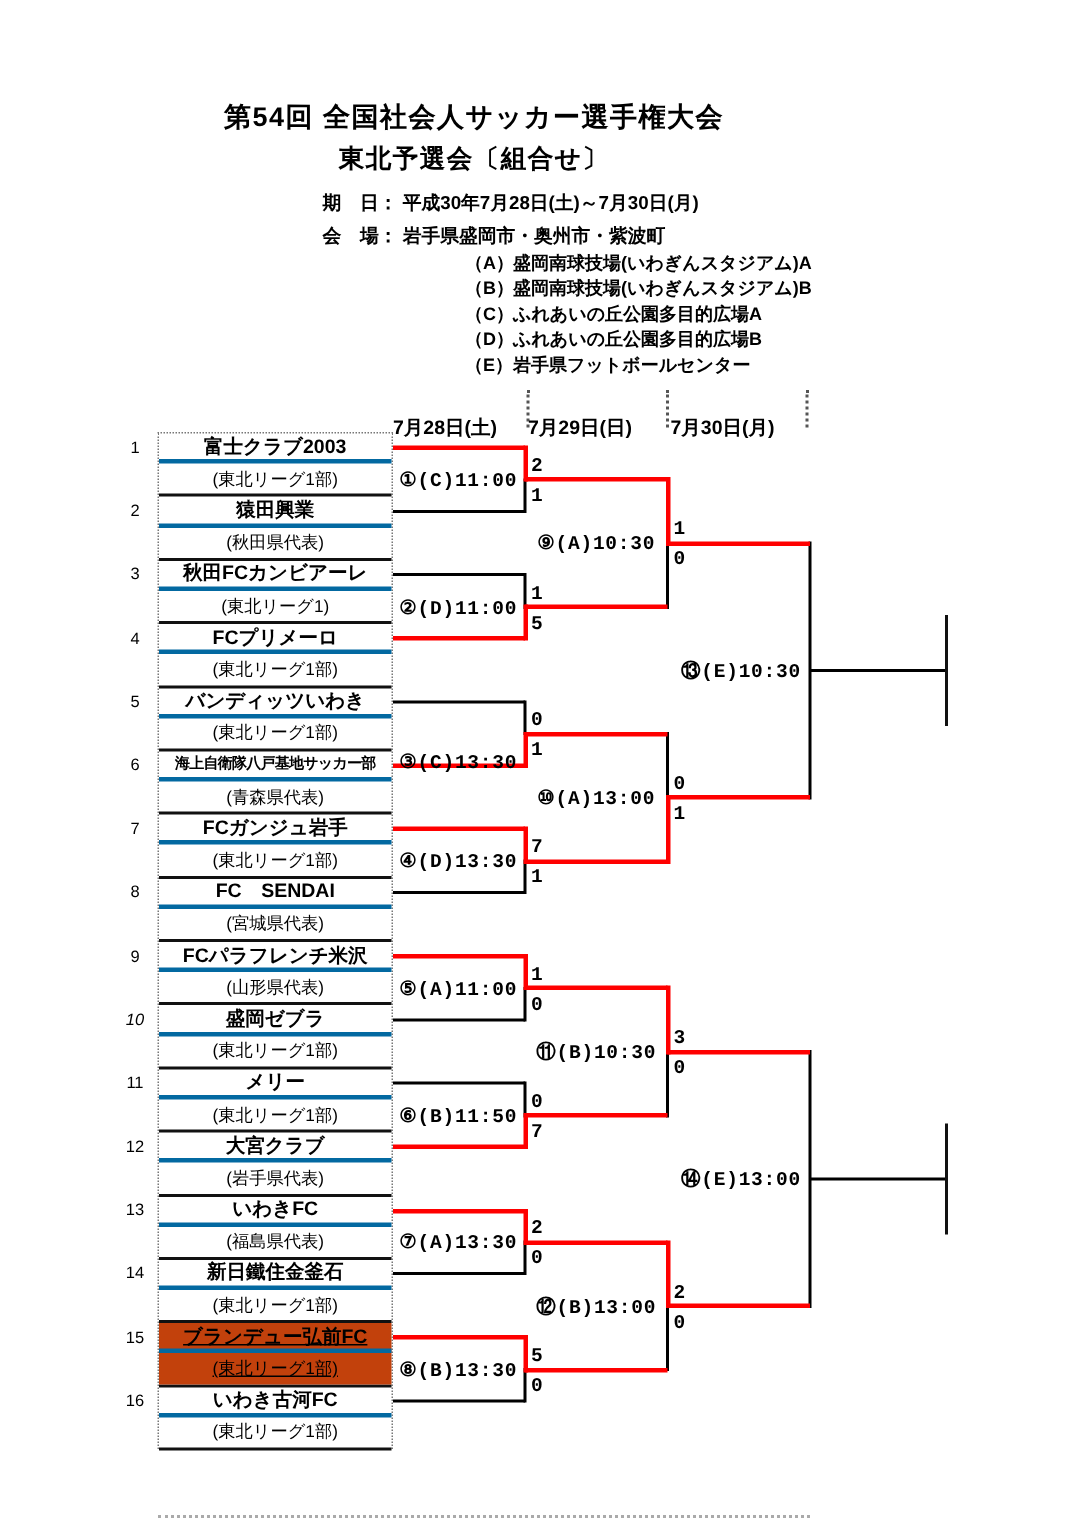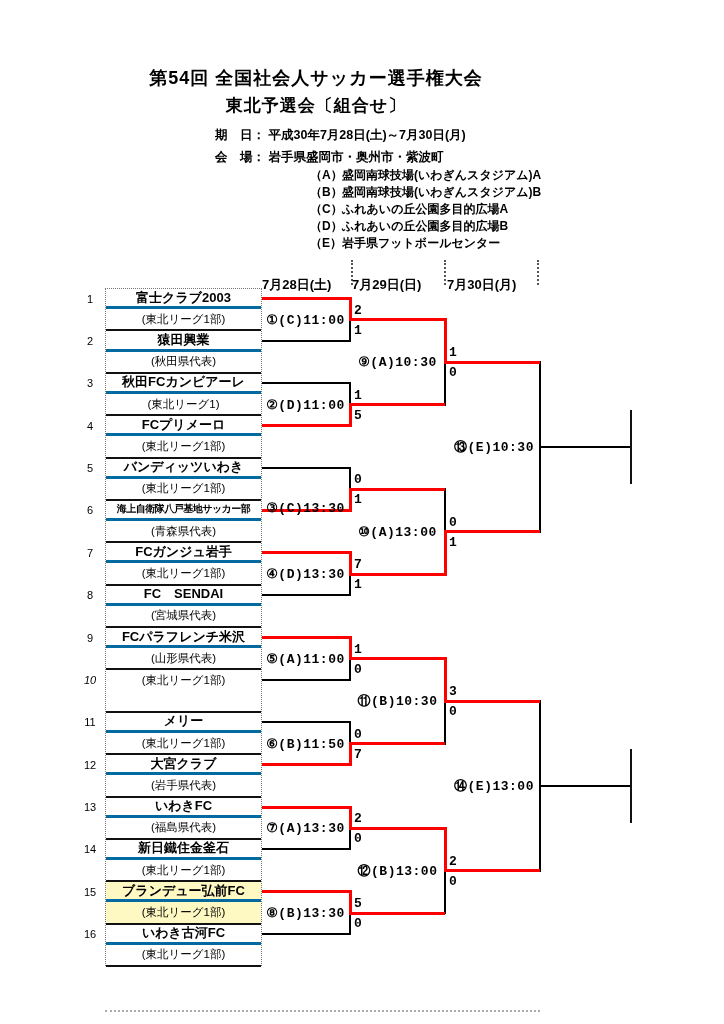--- a/index.html
+++ b/index.html
@@ -27,21 +27,21 @@
   .team-name{
     height:20.2px;display:flex;align-items:center;justify-content:center;
     border-bottom:3px solid #0369a1;box-sizing:border-box;
     font-size:13px;font-weight:700;white-space:nowrap;overflow:hidden;
   }
   .team-name.small{font-size:10px;letter-spacing:-0.5px;}
   .team-aff{
     height:20.2px;display:flex;align-items:center;justify-content:center;
     font-size:11.5px;font-weight:500;white-space:nowrap;
   }
-  .hl{background:#fef9c3;}
+  .hl{background:#c2410c;text-decoration:underline;}
   .seed{position:absolute;left:80px;width:20px;text-align:center;font-size:11px;line-height:14px;}
 
   
   .ln{position:absolute;background:#000;z-index:1;}
   .ln.red{background:#ff0000;z-index:2;}
   .mlabel{
     position:absolute;transform:translateY(-50%);text-align:center;
     font-size:13px;font-weight:600;white-space:nowrap;z-index:3;letter-spacing:0.5px;
   }
   .score{position:absolute;font-size:13px;font-weight:700;line-height:13px;z-index:3;}
@@ -123,20 +123,21 @@
       </div>
       <div class="team-block">
         <div class="team-name">FC　SENDAI</div>
         <div class="team-aff">(宮城県代表)</div>
       </div>
       <div class="team-block">
         <div class="team-name">FCパラフレンチ米沢</div>
         <div class="team-aff">(山形県代表)</div>
       </div>
       <div class="team-block">
+        <div class="team-name">盛岡ゼブラ</div>
         <div class="team-aff">(東北リーグ1部)</div>
       </div>
       <div class="team-block">
         <div class="team-name">メリー</div>
         <div class="team-aff">(東北リーグ1部)</div>
       </div>
       <div class="team-block">
         <div class="team-name">大宮クラブ</div>
         <div class="team-aff">(岩手県代表)</div>
       </div>

